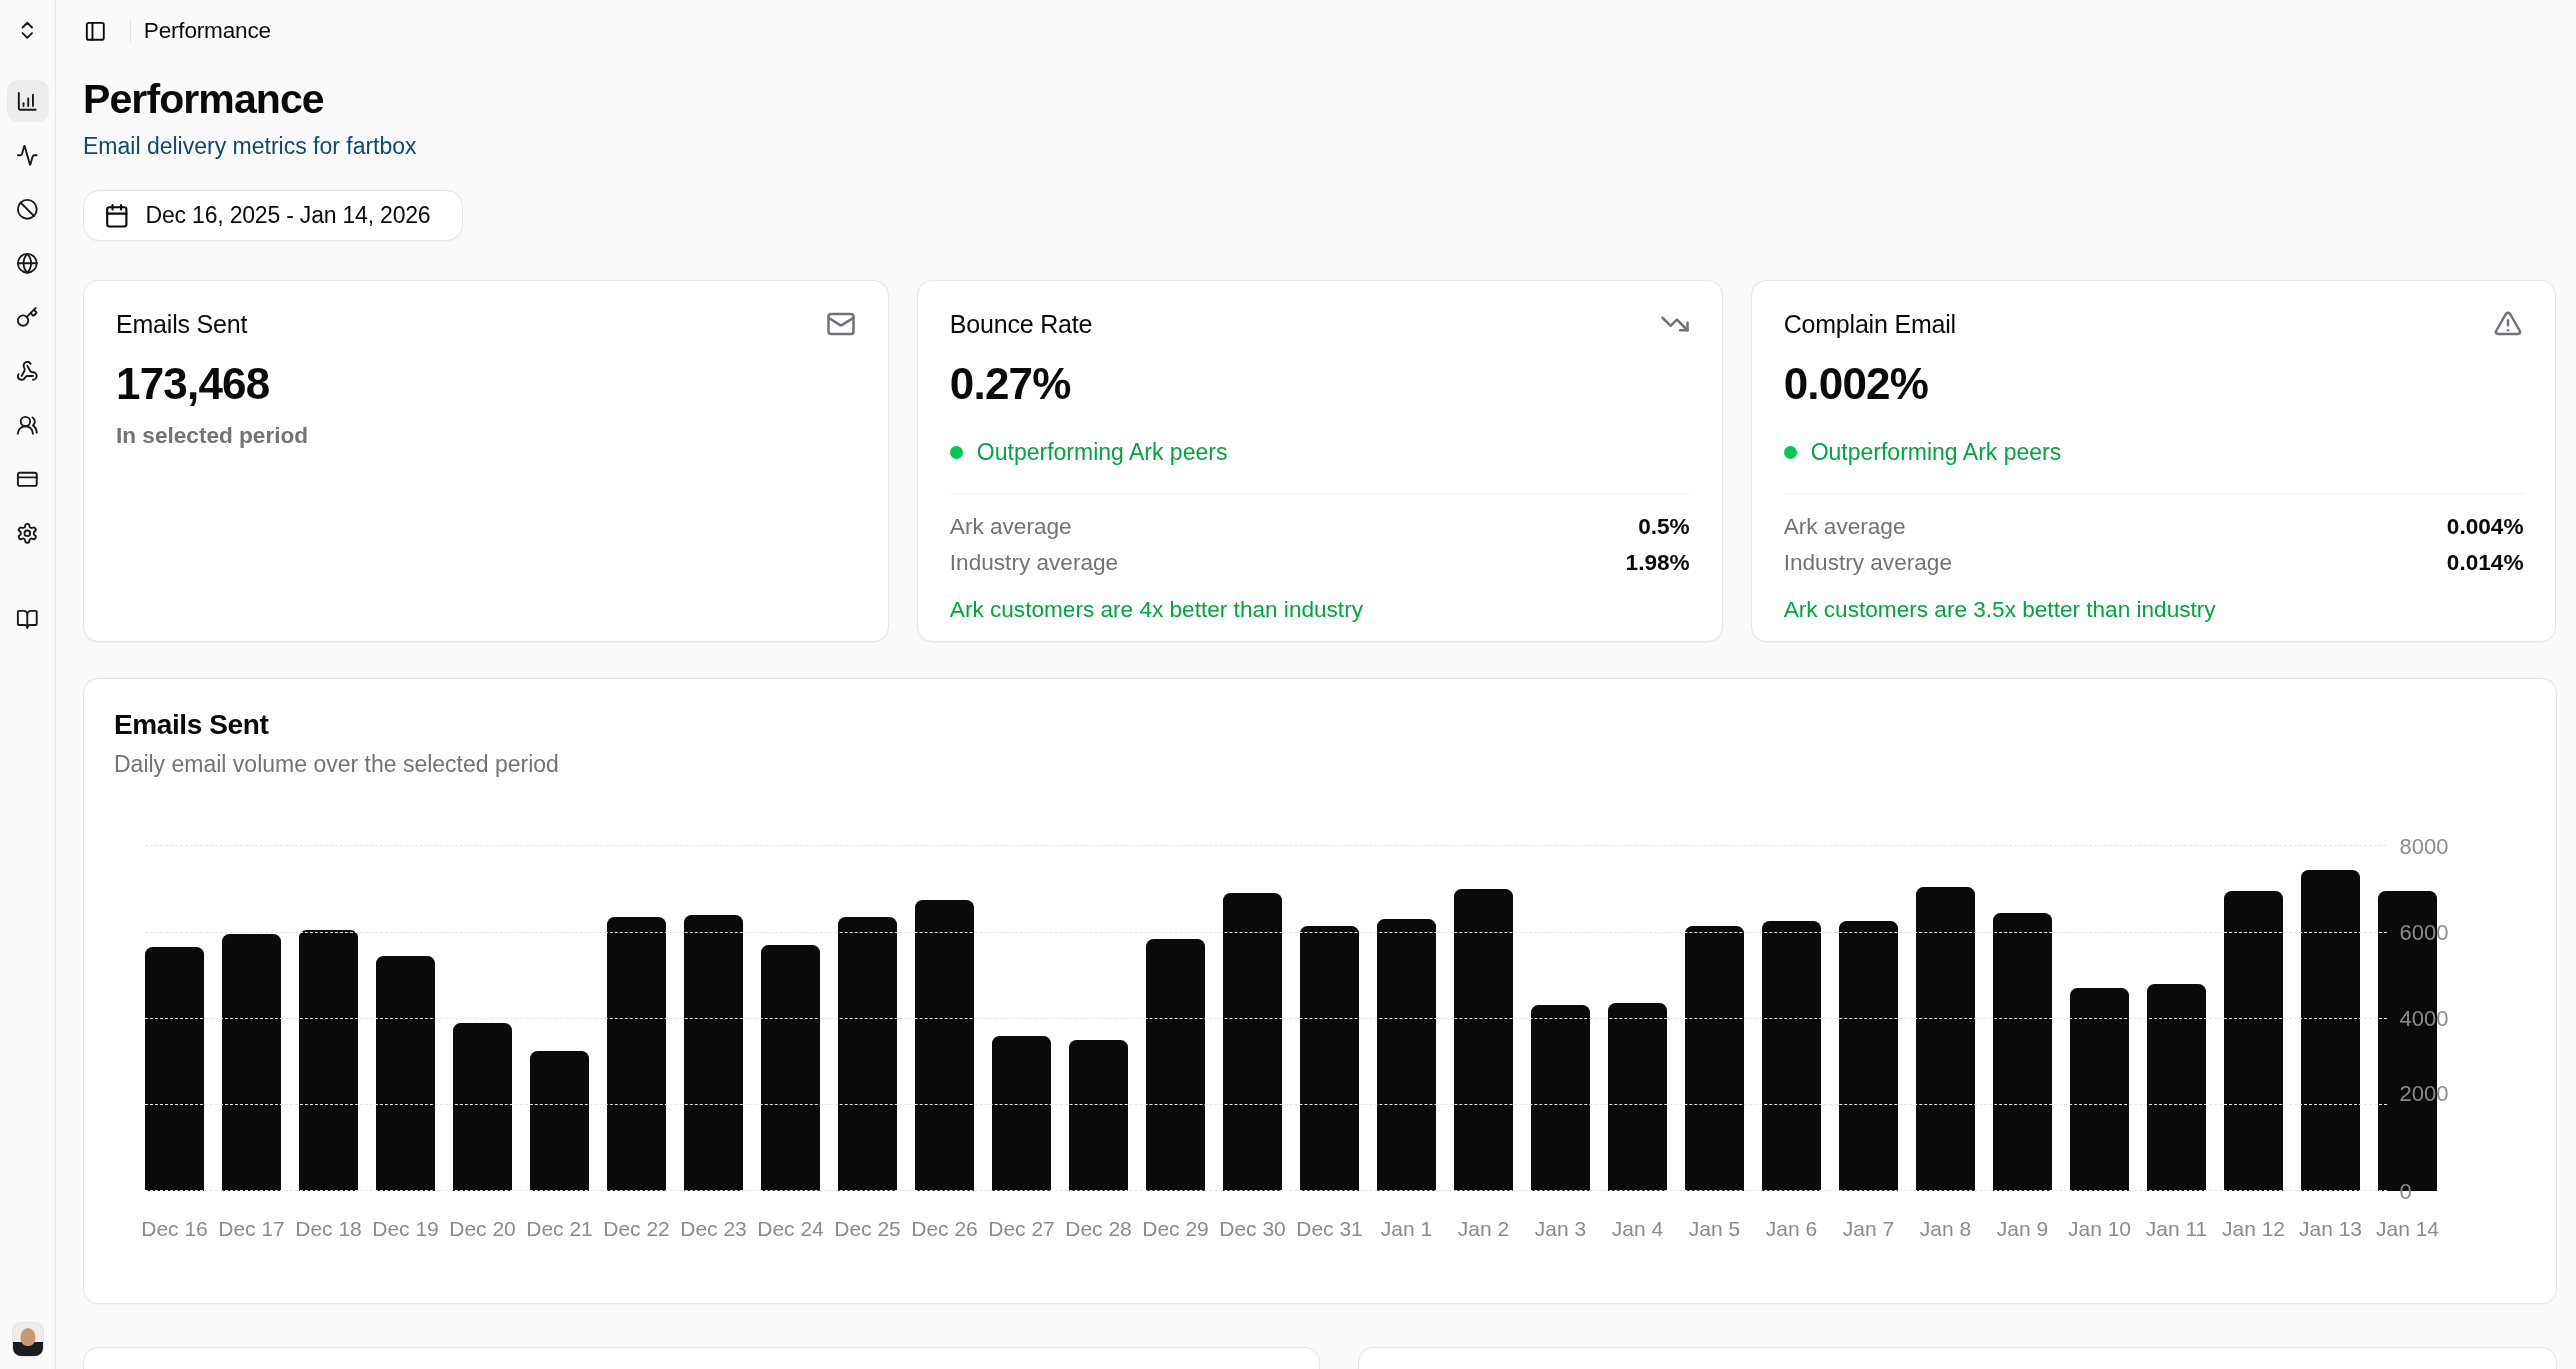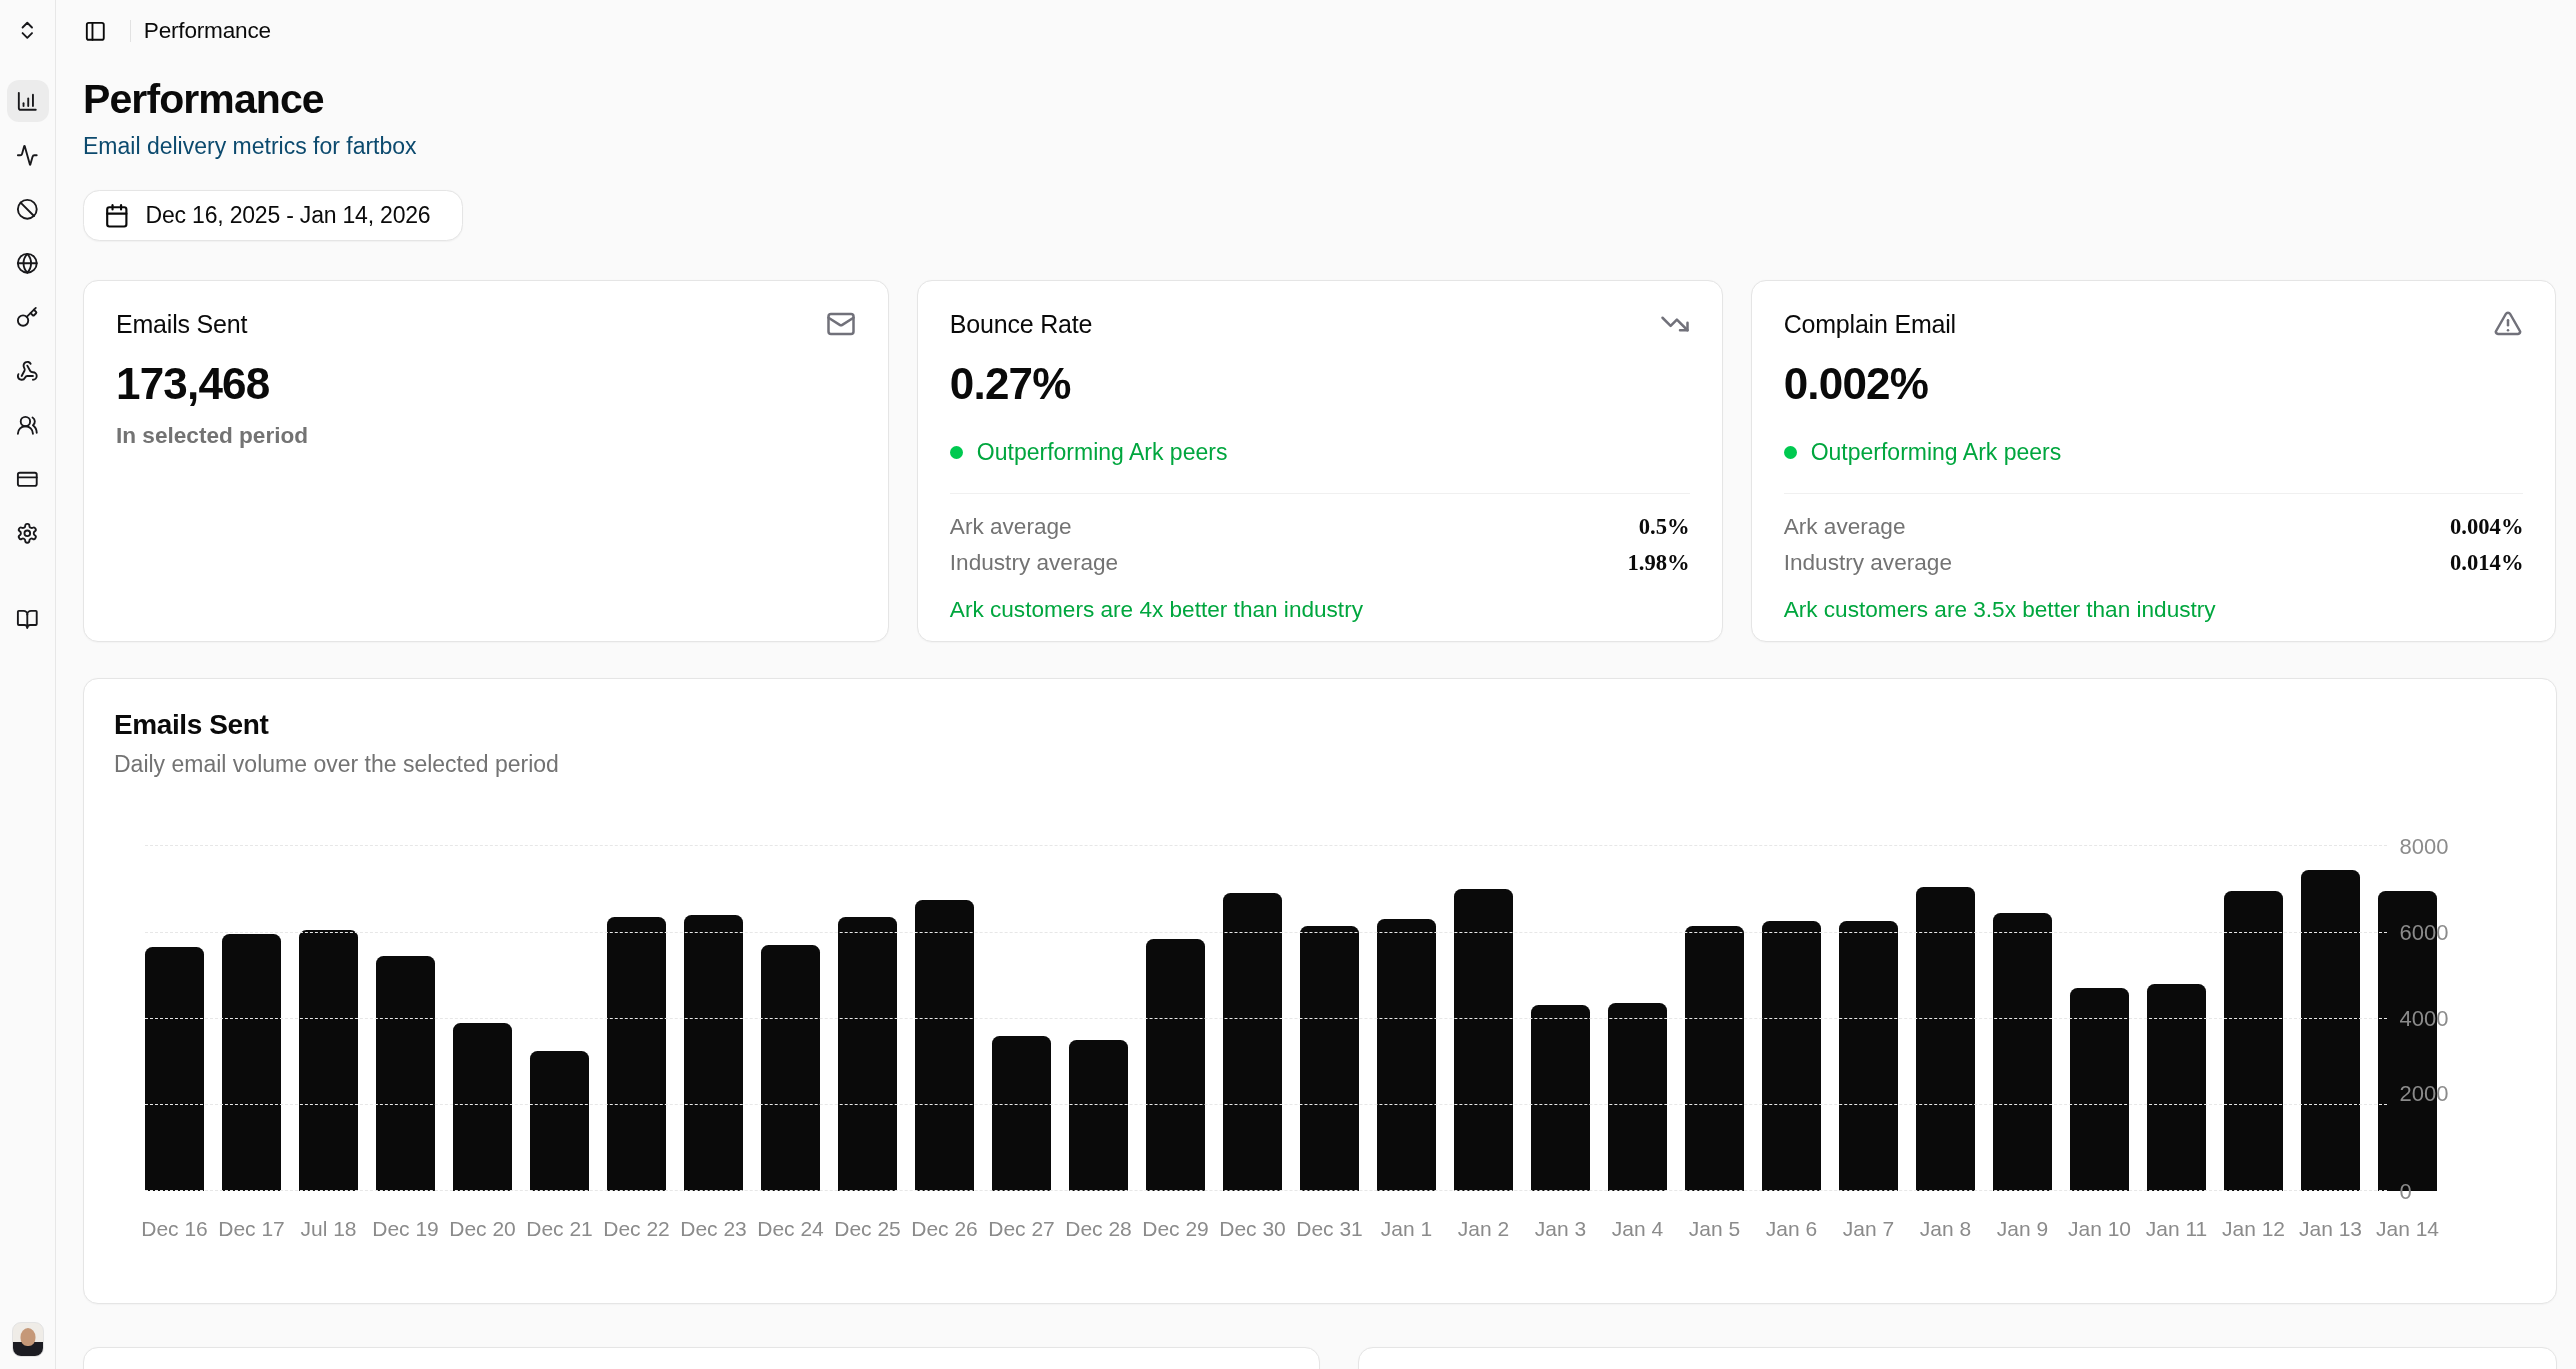--- a/index.html
+++ b/index.html
@@ -77,21 +77,21 @@
   .card-head svg { width:30px; height:30px; color:#71717a; margin-top:-1.5px; }
   .metric-value { font-size:44px; font-weight:700; letter-spacing:-0.8px; margin-top:20px; }
   .metric-sub { font-size:22.6px; color:#737373; margin-top:13.5px;font-weight:bold; }
   .status-row { display:flex; align-items:center; gap:13.5px; margin-top:30px; }
   .status-dot { width:13.5px; height:13.5px; border-radius:50%; background:#00c950; }
   .status-text { font-size:23px; font-weight:500; color:#00a63e; }
   .card-divider { border-top:0.8px solid #f0f0f0; margin-top:27px; }
   .kv-rows { margin-top:19.5px; display:flex; flex-direction:column; gap:10.5px; }
   .kv-row { display:flex; justify-content:space-between; align-items:center; }
   .kv-label { font-size:22.6px; color:#737373; }
-  .kv-value { font-size:22.6px; font-weight:600; color:#0a0a0a;font-family:Liberation Serif, serif; }
+  .kv-value { font-size:22.6px; font-weight:600; color:#0a0a0a; }
   .card-footnote { font-size:22.6px; font-weight:500; color:#00a63e; margin-top:21px; }
 
   
   .chart-card {
     background:#fff; border:0.8px solid #e5e5e5; border-radius:15px;
     margin-top:36px; height:626px; padding:30px 30px 0 30px;
     box-shadow:0 0.8px 1.5px rgba(0,0,0,.03);
   }
   .chart-title { font-size:28px; font-weight:700; letter-spacing:-0.4px; }
   .chart-subtitle { font-size:23px; color:#737373; margin-top:9.8px; }
@@ -381,21 +381,21 @@
             <div class="bar" style="height: 300px; background: rgb(10, 10, 10);"></div>
           </div>
         <div class="xlabels">
             <div class="xlabel">
               <span>Dec 16</span>
             </div>
             <div class="xlabel">
               <span>Dec 17</span>
             </div>
             <div class="xlabel">
-              <span>Jul 18</span>
+              <span>Dec 18</span>
             </div>
             <div class="xlabel">
               <span>Dec 19</span>
             </div>
             <div class="xlabel">
               <span>Dec 20</span>
             </div>
             <div class="xlabel">
               <span>Dec 21</span>
             </div>

